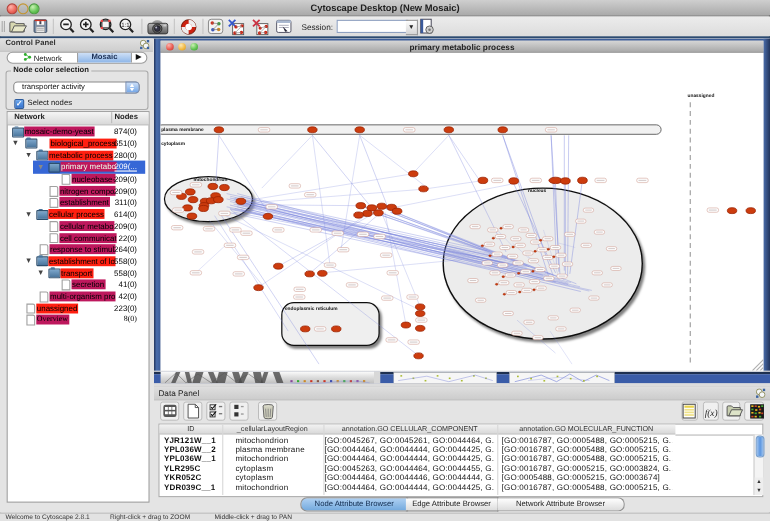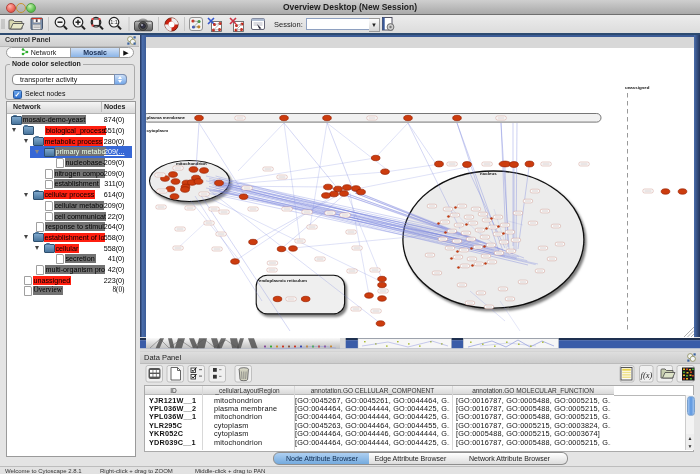--- a/index.html
+++ b/index.html
@@ -39,21 +39,21 @@
 #treehead .h1{position:absolute;left:6px;top:1px;font-size:7px;font-weight:bold;color:#222;}
 #treehead .h2{position:absolute;left:97px;top:1px;font-size:7px;font-weight:bold;color:#222;}
 #treehead .hd{position:absolute;left:94px;top:0;width:1px;height:10px;background:#bbb;}
 .trow{position:absolute;left:0;width:126px;height:10.7px;}
 .trow .lbl{position:absolute;top:0.8px;font-size:7.2px;line-height:9px;color:#000;padding:0 1px;white-space:nowrap;overflow:hidden;}
 .trow .cnt{position:absolute;right:8.5px;top:0.8px;font-size:7.2px;line-height:9px;color:#000;}
 .tri{position:absolute;top:3.2px;width:0;height:0;border-left:2.8px solid transparent;border-right:2.8px solid transparent;border-top:4px solid #444;}
 .fold{position:absolute;top:1.2px;width:9px;height:7px;background:linear-gradient(#7da7cc,#49759c);border:0.8px solid #2e4f6e;border-radius:1px;}
 .fold:before{content:"";position:absolute;left:0.5px;top:-2px;width:4px;height:1.6px;background:#49759c;border-radius:1px 1px 0 0;}
 .file{position:absolute;top:1px;width:6px;height:7.5px;background:#fff;border:0.7px solid #a0a0a0;border-radius:0 2px 0 0;}
-.gbg{background:#737373;}
+.gbg{background:#be185d;}
 .rbg{background:#ff1f10;}
 
 #desktop{left:140px;top:34.5px;width:560px;height:317.5px;background:#d8d8d8;overflow:hidden;}
 #frame-l{left:0px;top:0px;width:6px;height:313px;background:linear-gradient(90deg,#23355c,#4a6dab 40%,#3c5c97);}
 #frame-t{left:0px;top:0px;width:560px;height:2px;background:#3c5c97;}
 #frame-r{left:554px;top:0px;width:6px;height:313px;background:linear-gradient(90deg,#4a6dab,#23355c);}
 #ftitle{left:6px;top:2px;width:548px;height:10.5px;background:linear-gradient(#d6d6d6,#a9a9a9);border-bottom:1px solid #808080;}
 #ftitle .t{position:absolute;left:0;right:0;top:1px;text-align:center;font-size:7.5px;font-weight:bold;color:#222;}
 #fcanvas{left:6px;top:13px;width:548px;height:289px;background:#fff;}
 #bstrip{left:0px;top:302px;width:560px;height:15.5px;background:linear-gradient(#f8f8f8,#c9c9c9);border-bottom:1.5px solid #9a9a9a;overflow:hidden;}
@@ -81,21 +81,21 @@
 #status{left:0;top:466px;width:700px;height:8px;background:#e2e2e2;border-top:1px solid #bdbdbd;}
 #status span{position:absolute;top:1px;font-size:6px;color:#333;}
 </style>
 </head>
 <body>
 
 <div id="titlebar" class="abs">
   <div class="light" style="left:6px;background:radial-gradient(circle at 35% 30%,#ffb3ac,#ec6559 60%,#c9453c);border:0.5px solid #b5423c;"></div>
   <div class="light" style="left:16px;background:radial-gradient(circle at 35% 30%,#ffe9b0,#f5bf4e 60%,#d79e33;);border:0.5px solid #c4952e;"></div>
   <div class="light" style="left:26px;background:radial-gradient(circle at 35% 30%,#c9f2b2,#62c454 60%,#47a33a);border:0.5px solid #4d9e41;"></div>
-  <div class="t">Overview Desktop (New Session)</div>
+  <div class="t">Cytoscape Desktop (New Mosaic)</div>
 </div>
 
 <div id="toolbar" class="abs">
   <svg width="700" height="18" viewBox="0 0 700 18">
       <defs>
         <linearGradient id="gcam" x1="0" y1="0" x2="0" y2="1">
           <stop offset="0" stop-color="#b5b5b5"></stop>
           <stop offset="1" stop-color="#5e5e5e"></stop>
         </linearGradient>
       </defs>
@@ -300,21 +300,21 @@
         </div>
 <div class="trow" style="top:130.08px;">
           <span class="tri" style="left:16.5px;border-top-color:#444;"></span>
           <span class="fold" style="left:26.0px;"></span>
           <span class="lbl rbg" style="left:36.5px;max-width:60px;">establishment of lo</span>
           <span class="cnt">558(0)</span>
         </div>
 <div class="trow" style="top:140.76px;">
           <span class="tri" style="left:28.0px;border-top-color:#444;"></span>
           <span class="fold" style="left:37.0px;"></span>
-          <span class="lbl rbg" style="left:47.5px;max-width:48px;">cellular</span>
+          <span class="lbl rbg" style="left:47.5px;max-width:48px;">transport</span>
           <span class="cnt">558(0)</span>
         </div>
 <div class="trow" style="top:151.44px;">
           <span class="file" style="left:49.0px;"></span>
           <span class="lbl gbg" style="left:57.5px;max-width:38px;">secretion</span>
           <span class="cnt">41(0)</span>
         </div>
 <div class="trow" style="top:162.12px;">
           <span class="file" style="left:29.0px;"></span>
           <span class="lbl gbg" style="left:37.5px;max-width:58px;">multi-organism pro</span>
@@ -331,20 +331,26 @@
           <span class="cnt">8(0)</span>
         </div>
 </div>
   </div>
 </div>
 
 <div id="desktop" class="abs">
   <div id="frame-t" class="abs"></div>
   <div id="frame-l" class="abs"></div>
   <div id="frame-r" class="abs"></div>
+  <div id="ftitle" class="abs">
+    <div class="light" style="left:4.5px;top:2px;width:7px;height:7px;background:radial-gradient(circle at 35% 30%,#ffb3ac,#e5544a 60%,#b93a32);"></div>
+    <div class="light" style="left:15.5px;top:2px;width:7px;height:7px;background:radial-gradient(circle at 35% 30%,#ffe9b0,#f0b63e 60%,#cf9428);"></div>
+    <div class="light" style="left:26.5px;top:2px;width:7px;height:7px;background:radial-gradient(circle at 35% 30%,#c9f2b2,#5bbf4c 60%,#3f9a34);"></div>
+    <div class="t">primary metabolic process</div>
+  </div>
   <div id="fcanvas" class="abs">
     <svg id="net" width="548" height="289" viewBox="146 47 548 289">
         <defs>
           <filter id="sh" x="-20%" y="-20%" width="150%" height="150%">
             <feDropShadow dx="2" dy="2.5" stdDeviation="1.1" flood-color="#000" flood-opacity="0.5"></feDropShadow>
           </filter>
         </defs>
 <ellipse cx="493.4" cy="238.6" rx="90.5" ry="68.6" fill="#ececec" stroke="#111" stroke-width="1.3" filter="url(#sh)"></ellipse>
 <text x="480" y="173.5" font-size="4.4" font-weight="bold" fill="#111">nucleus</text>
 <ellipse cx="189.5" cy="180" rx="40" ry="20.5" fill="#ededed" stroke="#111" stroke-width="1.1" filter="url(#sh)"></ellipse>

